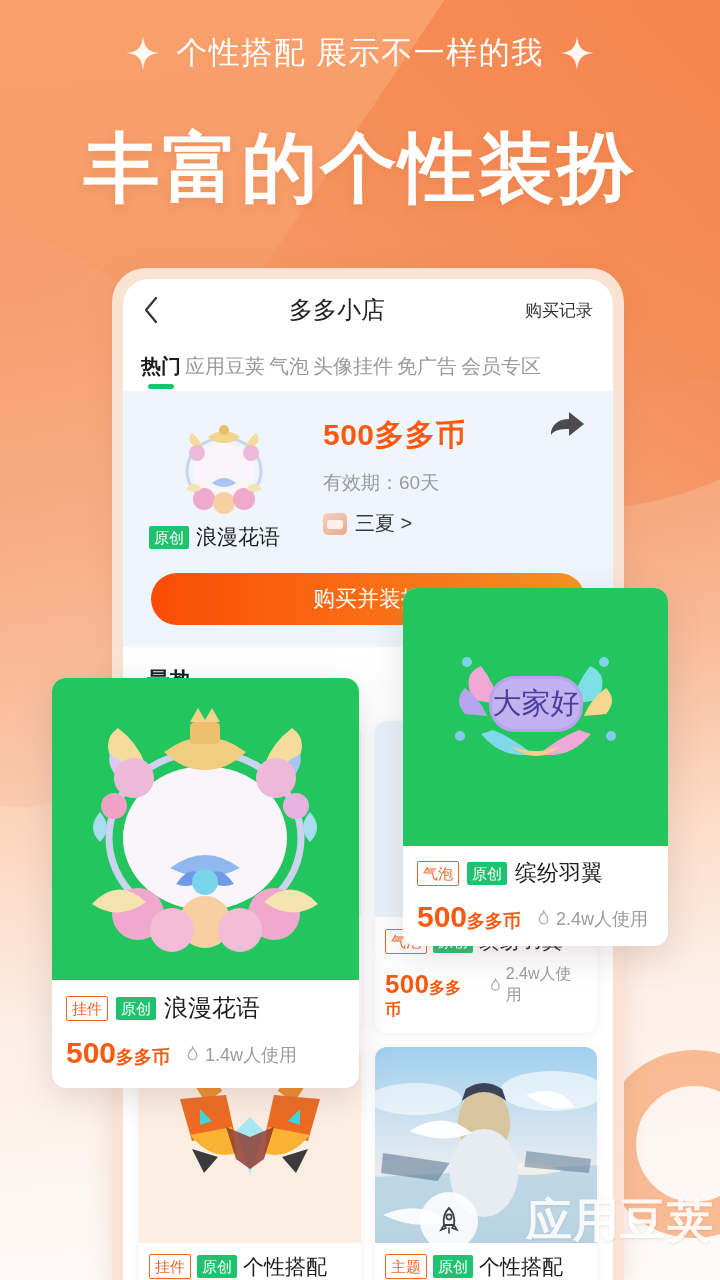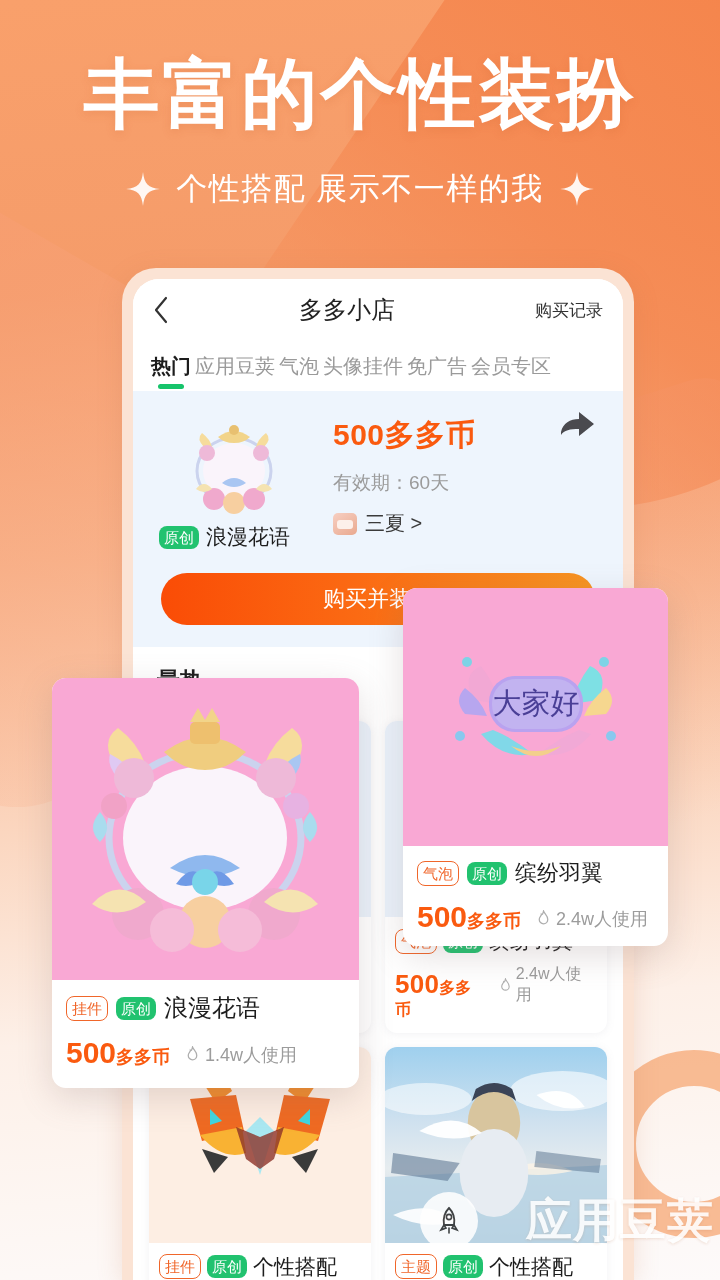--- a/index.html
+++ b/index.html
@@ -75,21 +75,21 @@
     font-size: 31px;
     color: #ffffff;
     letter-spacing: 1.5px;
     white-space: nowrap;
   }
   .sparkle { width: 34px; height: 34px; flex: none; }
 
   
   #phone {
     position: absolute;
-    left: 122px; top: 268px;
+    left: 112px; top: 268px;
     width: 512px; height: 1012px;
     background: #fbe3d4;
     border-radius: 34px 34px 0 0;
     padding: 11px 11px 0 11px;
     box-shadow: 0 6px 26px rgba(190,110,70,.18);
     z-index: 6;
   }
   #phone-screen {
     width: 100%; height: 100%;
     background: #ffffff;
@@ -147,21 +147,21 @@
   #featured-thumb {
     width: 120px; height: 100px; margin: 8px auto 0 auto;
     position: relative;
   }
   #featured-name-row {
     display: flex; align-items: center; gap: 7px;
     margin-top: 6px;
   }
   .tag {
     font-size: 15px; line-height: 1;
-    padding: 4px 5px; border-radius: 8px;
+    padding: 4px 5px; border-radius: 2px;
     white-space: nowrap;
   }
   .tag-orig { background: #21c26f; color: #fff; }
   .tag-outline {
     border: 1.5px solid #f0662a; color: #f0662a;
     background: transparent;
   }
   .item-name { font-size: 21px; color: #1d1d1d; white-space: nowrap; }
   #featured-info { flex: 1; padding-left: 24px; padding-top: 6px; }
   #featured-price {
@@ -234,21 +234,21 @@
   .uses { font-size: 16px; color: #9c9c9c; display: flex; align-items: center; gap: 3px; }
 
   
   .float-card {
     position: absolute; z-index: 20;
     background: #fff; border-radius: 14px; overflow: hidden;
     box-shadow: 0 10px 34px rgba(130,110,110,.22);
   }
   #float-left { left: 52px; top: 678px; width: 307px; height: 410px; }
   #float-right { left: 403px; top: 588px; width: 265px; height: 358px; }
-  .fc-img { background: #f9a8d4; position: relative; }
+  .fc-img { background: #22c55e; position: relative; }
   #float-left .fc-img { height: 302px; }
   #float-right .fc-img { height: 258px; }
   .fc-meta { padding: 12px 14px 0 14px; }
   .fc-name-row { display: flex; align-items: center; gap: 8px; }
   .fc-name { font-size: 24px; color: #1d1d1d; font-weight: 500; }
   #float-right .fc-name { font-size: 22px; }
   .fc-price-row { display: flex; align-items: baseline; gap: 14px; margin-top: 12px; }
   .fc-price { font-size: 30px; font-weight: bold; color: #fa5a0f; }
   .fc-price-unit { font-size: 18px; font-weight: bold; color: #fa5a0f; }
   .fc-uses { font-size: 18px; color: #9c9c9c; display: flex; align-items: center; gap: 4px; }
@@ -274,30 +274,30 @@
 <body>
 
 <div id="stage">
 
   <div class="bg-wedge" id="wedge-right"></div>
   <div class="bg-wedge" id="wedge-left"></div>
   <div class="bg-wedge" id="wedge-bottom"></div>
   <div id="bg-ring"></div>
 
   <div id="hero">
-    <div id="hero-title">丰富的个性装扮</div>
     <div id="hero-sub-row">
       <svg class="sparkle" viewBox="0 0 40 40">
         <path d="M20 0 C21.5 14 26 18.5 40 20 C26 21.5 21.5 26 20 40 C18.5 26 14 21.5 0 20 C14 18.5 18.5 14 20 0 Z" fill="#ffffff" opacity="0.92"></path>
       </svg>
       <div id="hero-sub">个性搭配 展示不一样的我</div>
       <svg class="sparkle" viewBox="0 0 40 40">
         <path d="M20 0 C21.5 14 26 18.5 40 20 C26 21.5 21.5 26 20 40 C18.5 26 14 21.5 0 20 C14 18.5 18.5 14 20 0 Z" fill="#ffffff" opacity="0.92"></path>
       </svg>
     </div>
+    <div id="hero-title">丰富的个性装扮</div>
   </div>
 
   <div id="phone">
     <div id="phone-screen">
 
       <div id="navbar">
         <div id="nav-back">
           <svg width="16" height="28" viewBox="0 0 16 28">
             <path d="M13 2 L3 14 L13 26" stroke="#333" stroke-width="2.2" fill="none" stroke-linecap="round" stroke-linejoin="round"></path>
           </svg>

